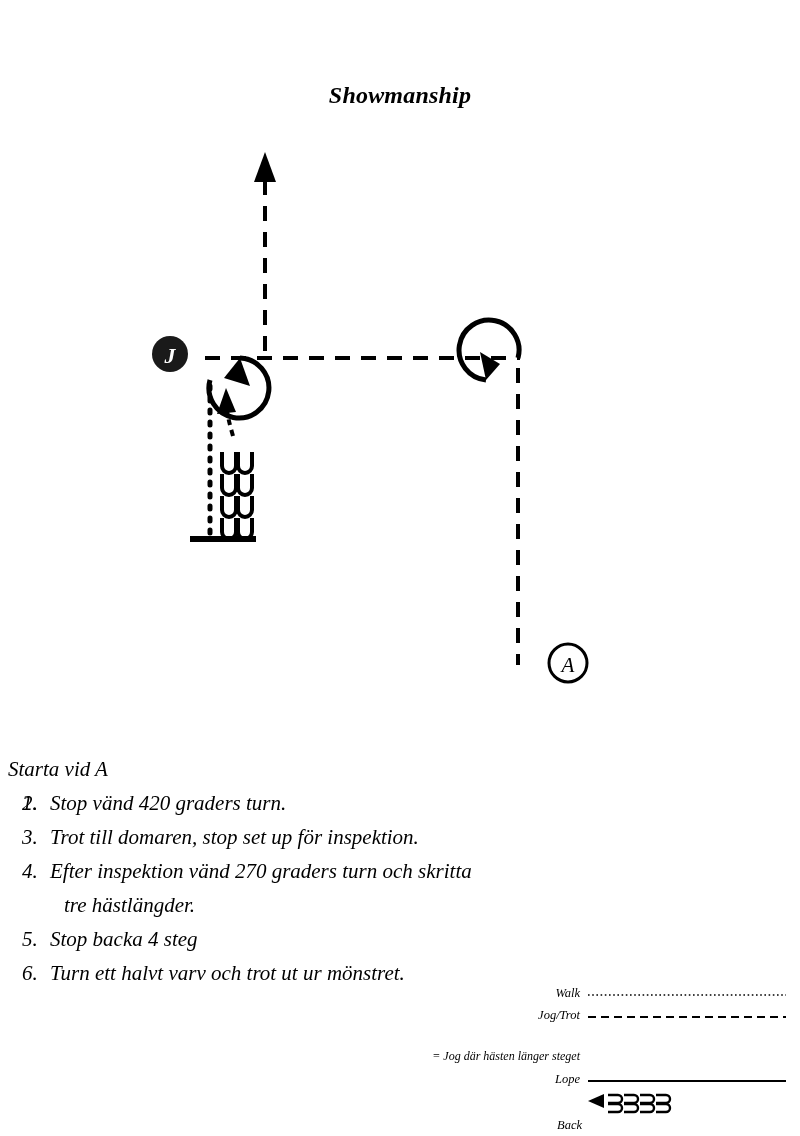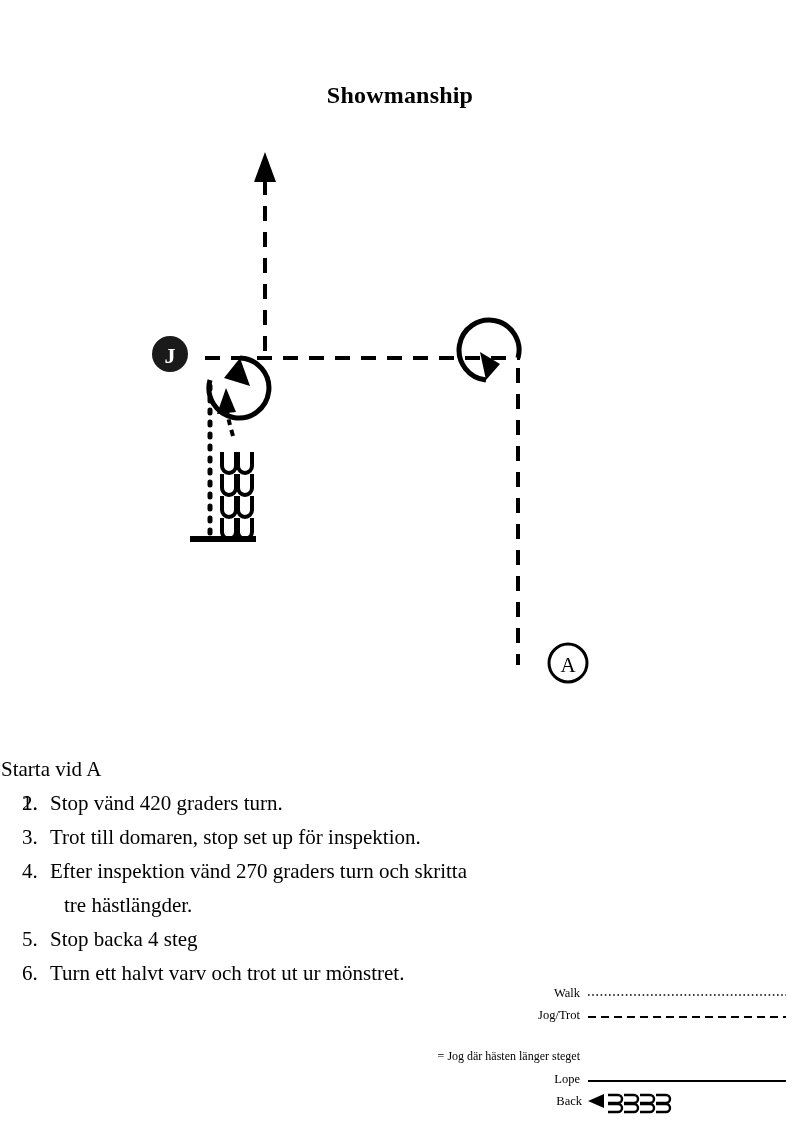--- a/index.html
+++ b/index.html
@@ -12,20 +12,21 @@
     background: #ffffff;
     font-family: "Liberation Serif", serif;
     color: #000000;
     position: relative;
     overflow: hidden;
   }
   #page {
     position: relative;
     width: 800px;
     height: 934px;
+    font-style: italic;
   }
   #title {
     position: absolute;
     top: 82px;
     left: 0;
     width: 800px;
     text-align: center;
     font-size: 24px;
     font-weight: bold;
     font-family: "Liberation Serif", serif;
@@ -40,21 +41,21 @@
   }
   #instructions {
     position: absolute;
     top: 752px;
     left: 0;
     width: 560px;
     font-size: 21px;
     line-height: 34px;
   }
   #instructions .intro {
-    padding-left: 1px;
+    padding-left: 8px;
   }
   #instructions ol {
     margin: 0;
     padding-left: 22px;
     list-style: none;
   }
   #instructions li {
     position: relative;
     padding-left: 28px;
   }
@@ -214,21 +215,21 @@
     <div class="legend-note" style="top:64px; right:210px; text-align:right; width:230px;">= Jog där hästen länger steget</div>
 
     <div class="legend-row" style="top:86px; left:0; width:350px;">
       <span class="legend-label" style="right:210px;">Lope</span>
       <svg style="position:absolute; left:148px; top:7px;" width="200" height="6">
         <line x1="0" y1="3" x2="198" y2="3" stroke="#000" stroke-width="1.8"></line>
       </svg>
     </div>
 
     <div class="legend-row" style="top:108px; left:0; width:350px; height:26px;">
-      <span class="legend-label" style="right:208px;">Back</span>
+      <span class="legend-label" style="right:208px;margin-top:24px;">Back</span>
       <svg style="position:absolute; left:148px; top:-2px;" width="200" height="26">
         <polygon points="0,10 16,3 16,17" fill="#000"></polygon>
         <g fill="none" stroke="#000" stroke-width="2.4">
           <path d="M 20 4 h 10 a 4 4 0 0 1 0 8 h -10"></path>
           <path d="M 36 4 h 10 a 4 4 0 0 1 0 8 h -10"></path>
           <path d="M 52 4 h 10 a 4 4 0 0 1 0 8 h -10"></path>
           <path d="M 68 4 h 10 a 4 4 0 0 1 0 8 h -10"></path>
           <path d="M 20 13 h 10 a 4 4 0 0 1 0 8 h -10"></path>
           <path d="M 36 13 h 10 a 4 4 0 0 1 0 8 h -10"></path>
           <path d="M 52 13 h 10 a 4 4 0 0 1 0 8 h -10"></path>

